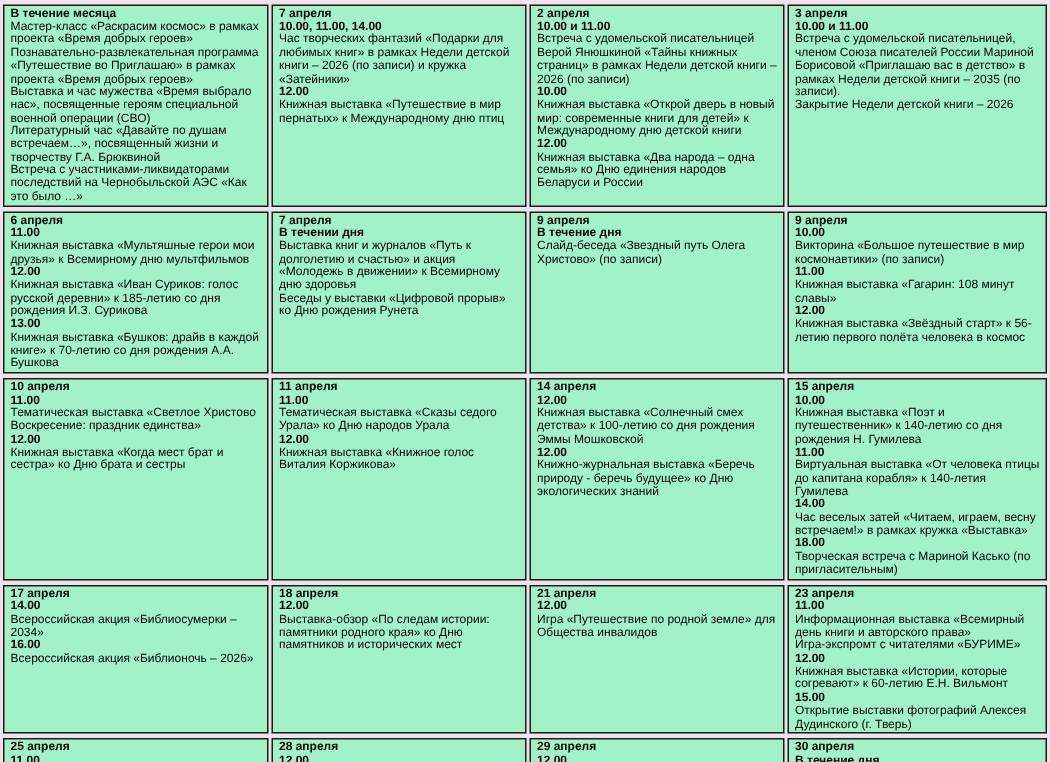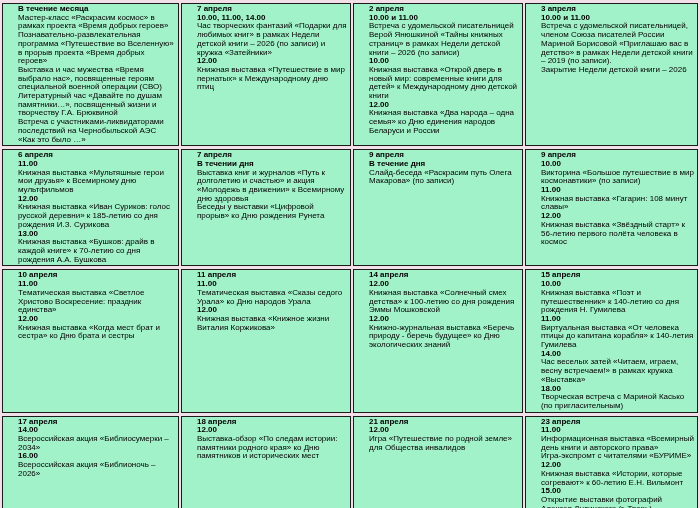--- a/index.html
+++ b/index.html
@@ -24,21 +24,21 @@
     table-layout:fixed;
   }
   table.cal col.c1{width:177px}
   table.cal col.c2{width:170px}
   table.cal col.c3{width:170px}
   table.cal col.c4{width:173px}
   table.cal td{
     background:var(--cell-bg);
     border:1px solid var(--border);
     vertical-align:top;
-    padding:1px 3px 1px 15px;
+    padding:1px 3px 1px 4px;
     overflow:hidden;
   }
   tr.r1{height:104px}
   tr.r2{height:92px}
   tr.r3{height:112px}
   tr.r4{height:98px}
   tr.r5{height:74px}
   .ln{
     font-size:8px;
     line-height:8.7px;
@@ -54,23 +54,23 @@
     <col class="c1">
       <col class="c2">
       <col class="c3">
       <col class="c4">
   </colgroup>
   <tbody>
       <tr class="r1">
         <td>
           <div class="ln bold">В течение месяца</div>
           <div class="ln">Мастер-класс «Раскрасим космос» в рамках проекта «Время добрых героев»</div>
-          <div class="ln">Познавательно-развлекательная программа «Путешествие во Вселенную» в прорыв проекта «Время добрых героев»</div>
+          <div class="ln">Познавательно-развлекательная программа «Путешествие во Приглашаю» в рамках проекта «Время добрых героев»</div>
           <div class="ln">Выставка и час мужества «Время выбрало нас», посвященные героям специальной военной операции (СВО)</div>
-          <div class="ln">Литературный час «Давайте по душам памятники…», посвященный жизни и творчеству Г.А. Брюквиной</div>
+          <div class="ln">Литературный час «Давайте по душам встречаем…», посвященный жизни и творчеству Г.А. Брюквиной</div>
           <div class="ln">Встреча с участниками-ликвидаторами последствий на Чернобыльской АЭС «Как это было …»</div>
         </td>
         <td>
           <div class="ln bold">7 апреля</div>
           <div class="ln bold">10.00, 11.00, 14.00</div>
           <div class="ln">Час творческих фантазий «Подарки для любимых книг» в рамках Недели детской книги – 2026 (по записи) и кружка «Затейники»</div>
           <div class="ln bold">12.00</div>
           <div class="ln">Книжная выставка «Путешествие в мир пернатых» к Международному дню птиц</div>
         </td>
         <td>
@@ -78,21 +78,21 @@
           <div class="ln bold">10.00 и 11.00</div>
           <div class="ln">Встреча с удомельской писательницей Верой Янюшкиной «Тайны книжных страниц» в рамках Недели детской книги – 2026 (по записи)</div>
           <div class="ln bold">10.00</div>
           <div class="ln">Книжная выставка «Открой дверь в новый мир: современные книги для детей» к Международному дню детской книги</div>
           <div class="ln bold">12.00</div>
           <div class="ln">Книжная выставка «Два народа – одна семья» ко Дню единения народов Беларуси и России</div>
         </td>
         <td>
           <div class="ln bold">3 апреля</div>
           <div class="ln bold">10.00 и 11.00</div>
-          <div class="ln">Встреча с удомельской писательницей, членом Союза писателей России Мариной Борисовой «Приглашаю вас в детство» в рамках Недели детской книги – 2019 (по записи).</div>
+          <div class="ln">Встреча с удомельской писательницей, членом Союза писателей России Мариной Борисовой «Приглашаю вас в детство» в рамках Недели детской книги – 2035 (по записи).</div>
           <div class="ln">Закрытие Недели детской книги – 2026</div>
         </td>
       </tr>
       <tr class="r2">
         <td>
           <div class="ln bold">6 апреля</div>
           <div class="ln bold">11.00</div>
           <div class="ln">Книжная выставка «Мультяшные герои мои друзья» к Всемирному дню мультфильмов</div>
           <div class="ln bold">12.00</div>
           <div class="ln">Книжная выставка «Иван Суриков: голос русской деревни» к 185-летию со дня рождения И.З. Сурикова</div>
@@ -101,21 +101,21 @@
         </td>
         <td>
           <div class="ln bold">7 апреля</div>
           <div class="ln bold">В течении дня</div>
           <div class="ln">Выставка книг и журналов «Путь к долголетию и счастью» и акция «Молодежь в движении» к Всемирному дню здоровья</div>
           <div class="ln">Беседы у выставки «Цифровой прорыв» ко Дню рождения Рунета</div>
         </td>
         <td>
           <div class="ln bold">9 апреля</div>
           <div class="ln bold">В течение дня</div>
-          <div class="ln">Слайд-беседа «Раскрасим путь Олега Макарова» (по записи)</div>
+          <div class="ln">Слайд-беседа «Звездный путь Олега Христово» (по записи)</div>
         </td>
         <td>
           <div class="ln bold">9 апреля</div>
           <div class="ln bold">10.00</div>
           <div class="ln">Викторина «Большое путешествие в мир космонавтики» (по записи)</div>
           <div class="ln bold">11.00</div>
           <div class="ln">Книжная выставка «Гагарин: 108 минут славы»</div>
           <div class="ln bold">12.00</div>
           <div class="ln">Книжная выставка «Звёздный старт» к 56-летию первого полёта человека в космос</div>
         </td>
@@ -126,21 +126,21 @@
           <div class="ln bold">11.00</div>
           <div class="ln">Тематическая выставка «Светлое Христово Воскресение: праздник единства»</div>
           <div class="ln bold">12.00</div>
           <div class="ln">Книжная выставка «Когда мест брат и сестра» ко Дню брата и сестры</div>
         </td>
         <td>
           <div class="ln bold">11 апреля</div>
           <div class="ln bold">11.00</div>
           <div class="ln">Тематическая выставка «Сказы седого Урала» ко Дню народов Урала</div>
           <div class="ln bold">12.00</div>
-          <div class="ln">Книжная выставка «Книжное жизни Виталия Коржикова»</div>
+          <div class="ln">Книжная выставка «Книжное голос Виталия Коржикова»</div>
         </td>
         <td>
           <div class="ln bold">14 апреля</div>
           <div class="ln bold">12.00</div>
           <div class="ln">Книжная выставка «Солнечный смех детства» к 100-летию со дня рождения Эммы Мошковской</div>
           <div class="ln bold">12.00</div>
           <div class="ln">Книжно-журнальная выставка «Беречь природу - беречь будущее» ко Дню экологических знаний</div>
         </td>
         <td>
           <div class="ln bold">15 апреля</div>

